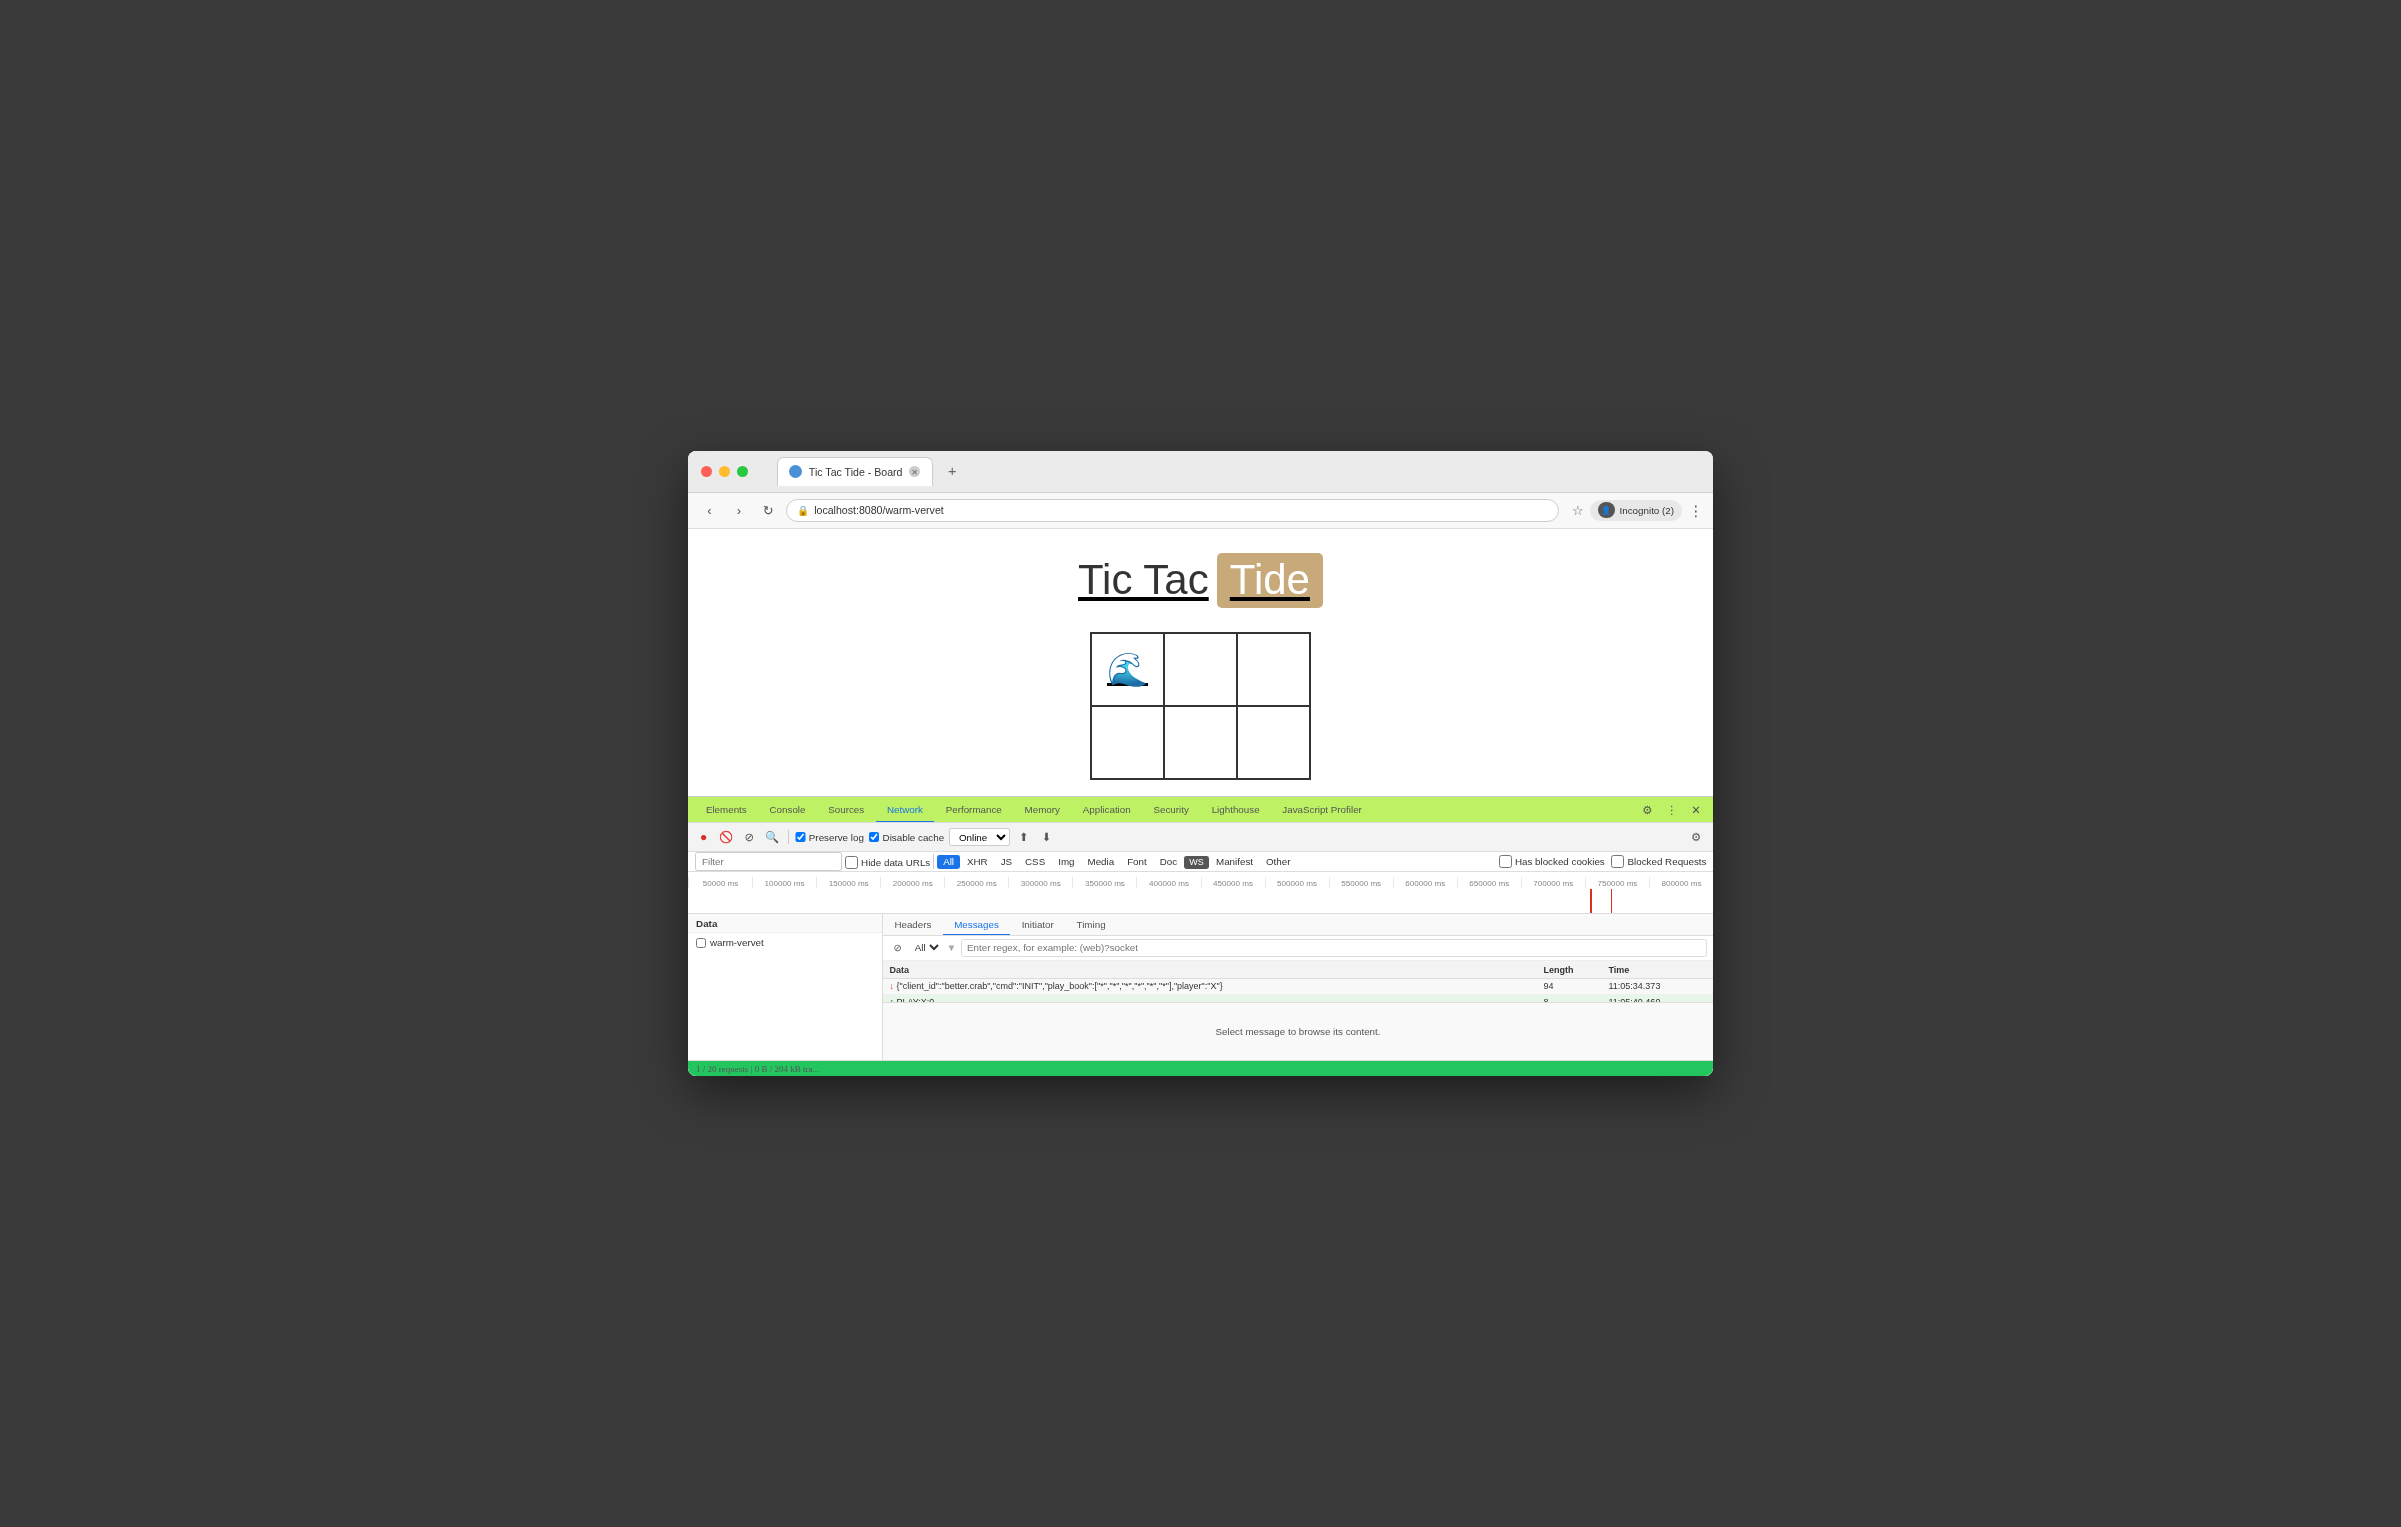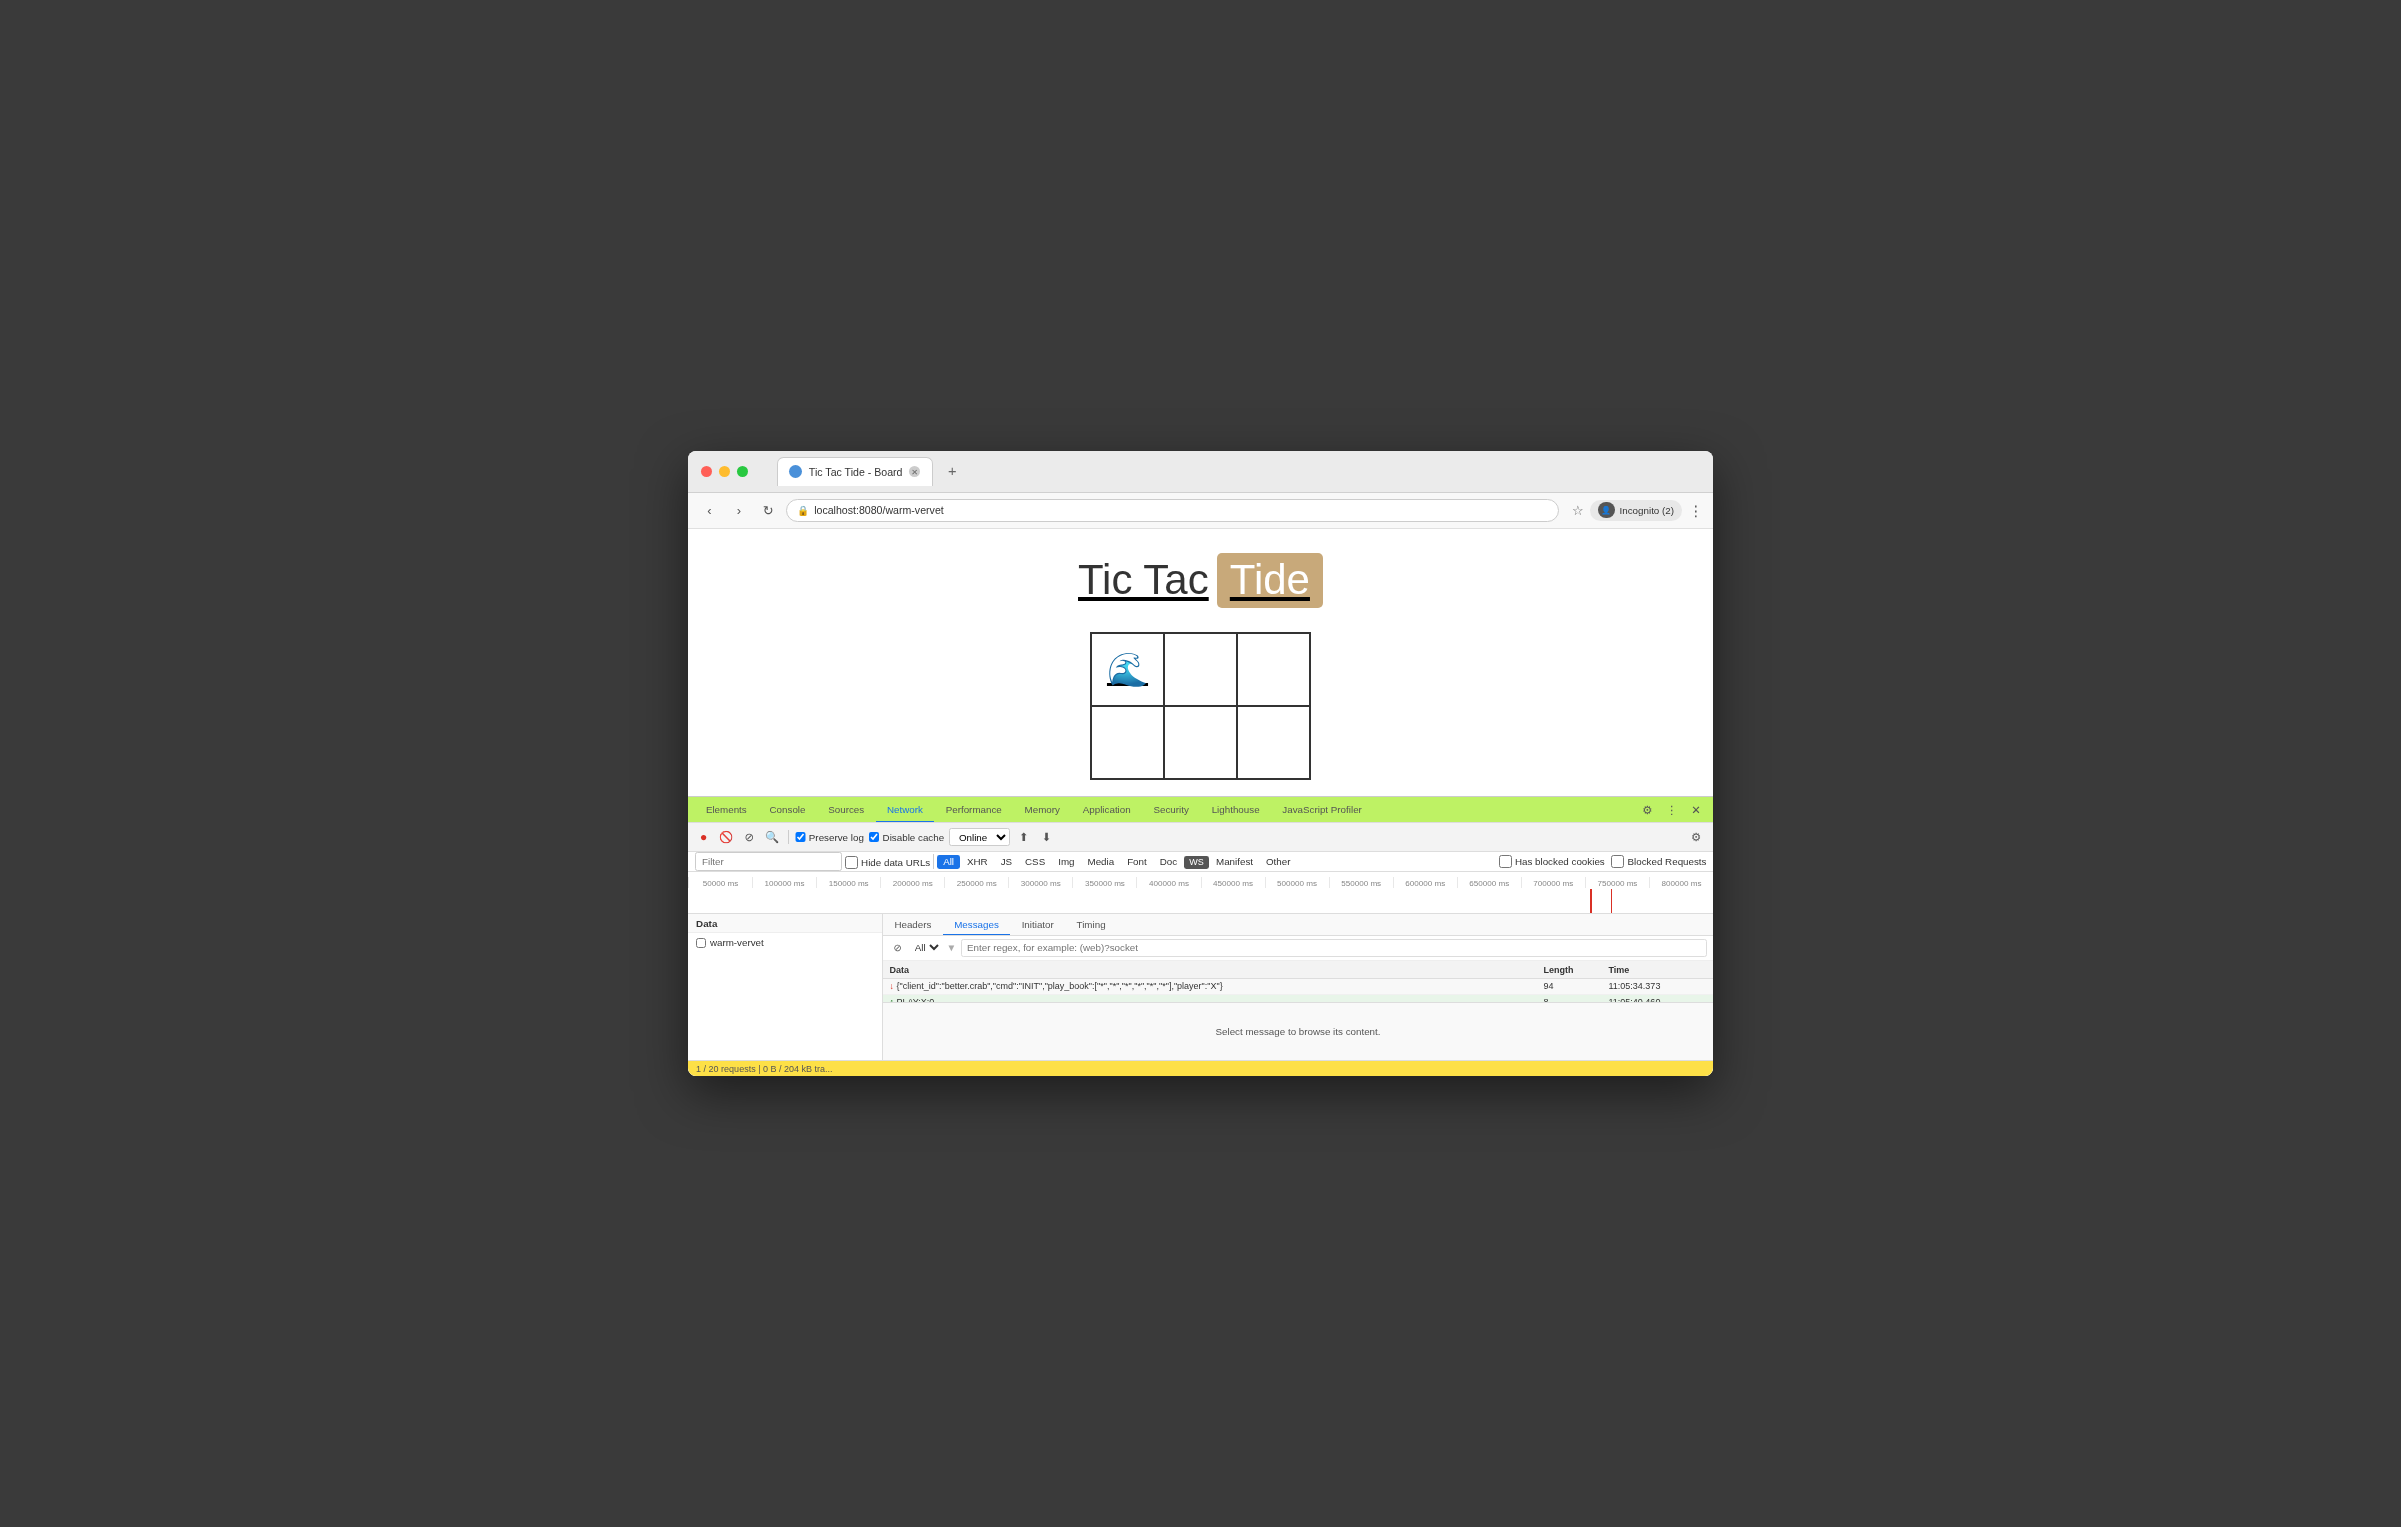--- a/index.html
+++ b/index.html
@@ -99,21 +99,21 @@
     .msg-filter-input { flex: 1; height: 18px; border: 0.8px solid #ddd; border-radius: 2.4px; padding: 0 4.9px; font-size: 9.8px; color: #777; }
 
     .messages-table { flex: 1; overflow-y: auto; }
     .messages-header { display: grid; grid-template-columns: 1fr 65px 98px; padding: 3.3px 6.5px; background: #f3f3f3; border-bottom: 0.8px solid #ddd; font-size: 9px; font-weight: 600; color: #333; }
     .message-row { display: grid; grid-template-columns: 1fr 65px 98px; padding: 2.4px 6.5px; font-size: 9px; color: #333; border-bottom: 0.8px solid #f0f0f0; cursor: pointer; }
     .message-row.incoming { background: #f8f8f8; }
     .message-row.outgoing { background: #e8f5e9; }
     .msg-arrow-down { color: #d93025; }
     .msg-arrow-up { color: #2e7d32; }
 
-    .status-bar { background: #fde047; border-top: 0.8px solid #ddd; padding: 2.4px 8.1px; font-size: 9px; color: #555; display: flex; gap: 8.1px; }
+    .status-bar { background: #22c55e; border-top: 0.8px solid #ddd; padding: 2.4px 8.1px; font-size: 9px; color: #555; display: flex; gap: 8.1px; font-family: Liberation Serif, serif; }
 
     .select-message-bar { background: #f9f9f9; border-top: 0.8px solid #ddd; padding: 8.1px; font-size: 9.8px; color: #555; text-align: center; flex: 1; display: flex; align-items: center; justify-content: center; }
   </style>
 </head>
 <body>
 
 <div class="browser-window">
 
   <div class="title-bar">
     <div class="traffic-lights">

